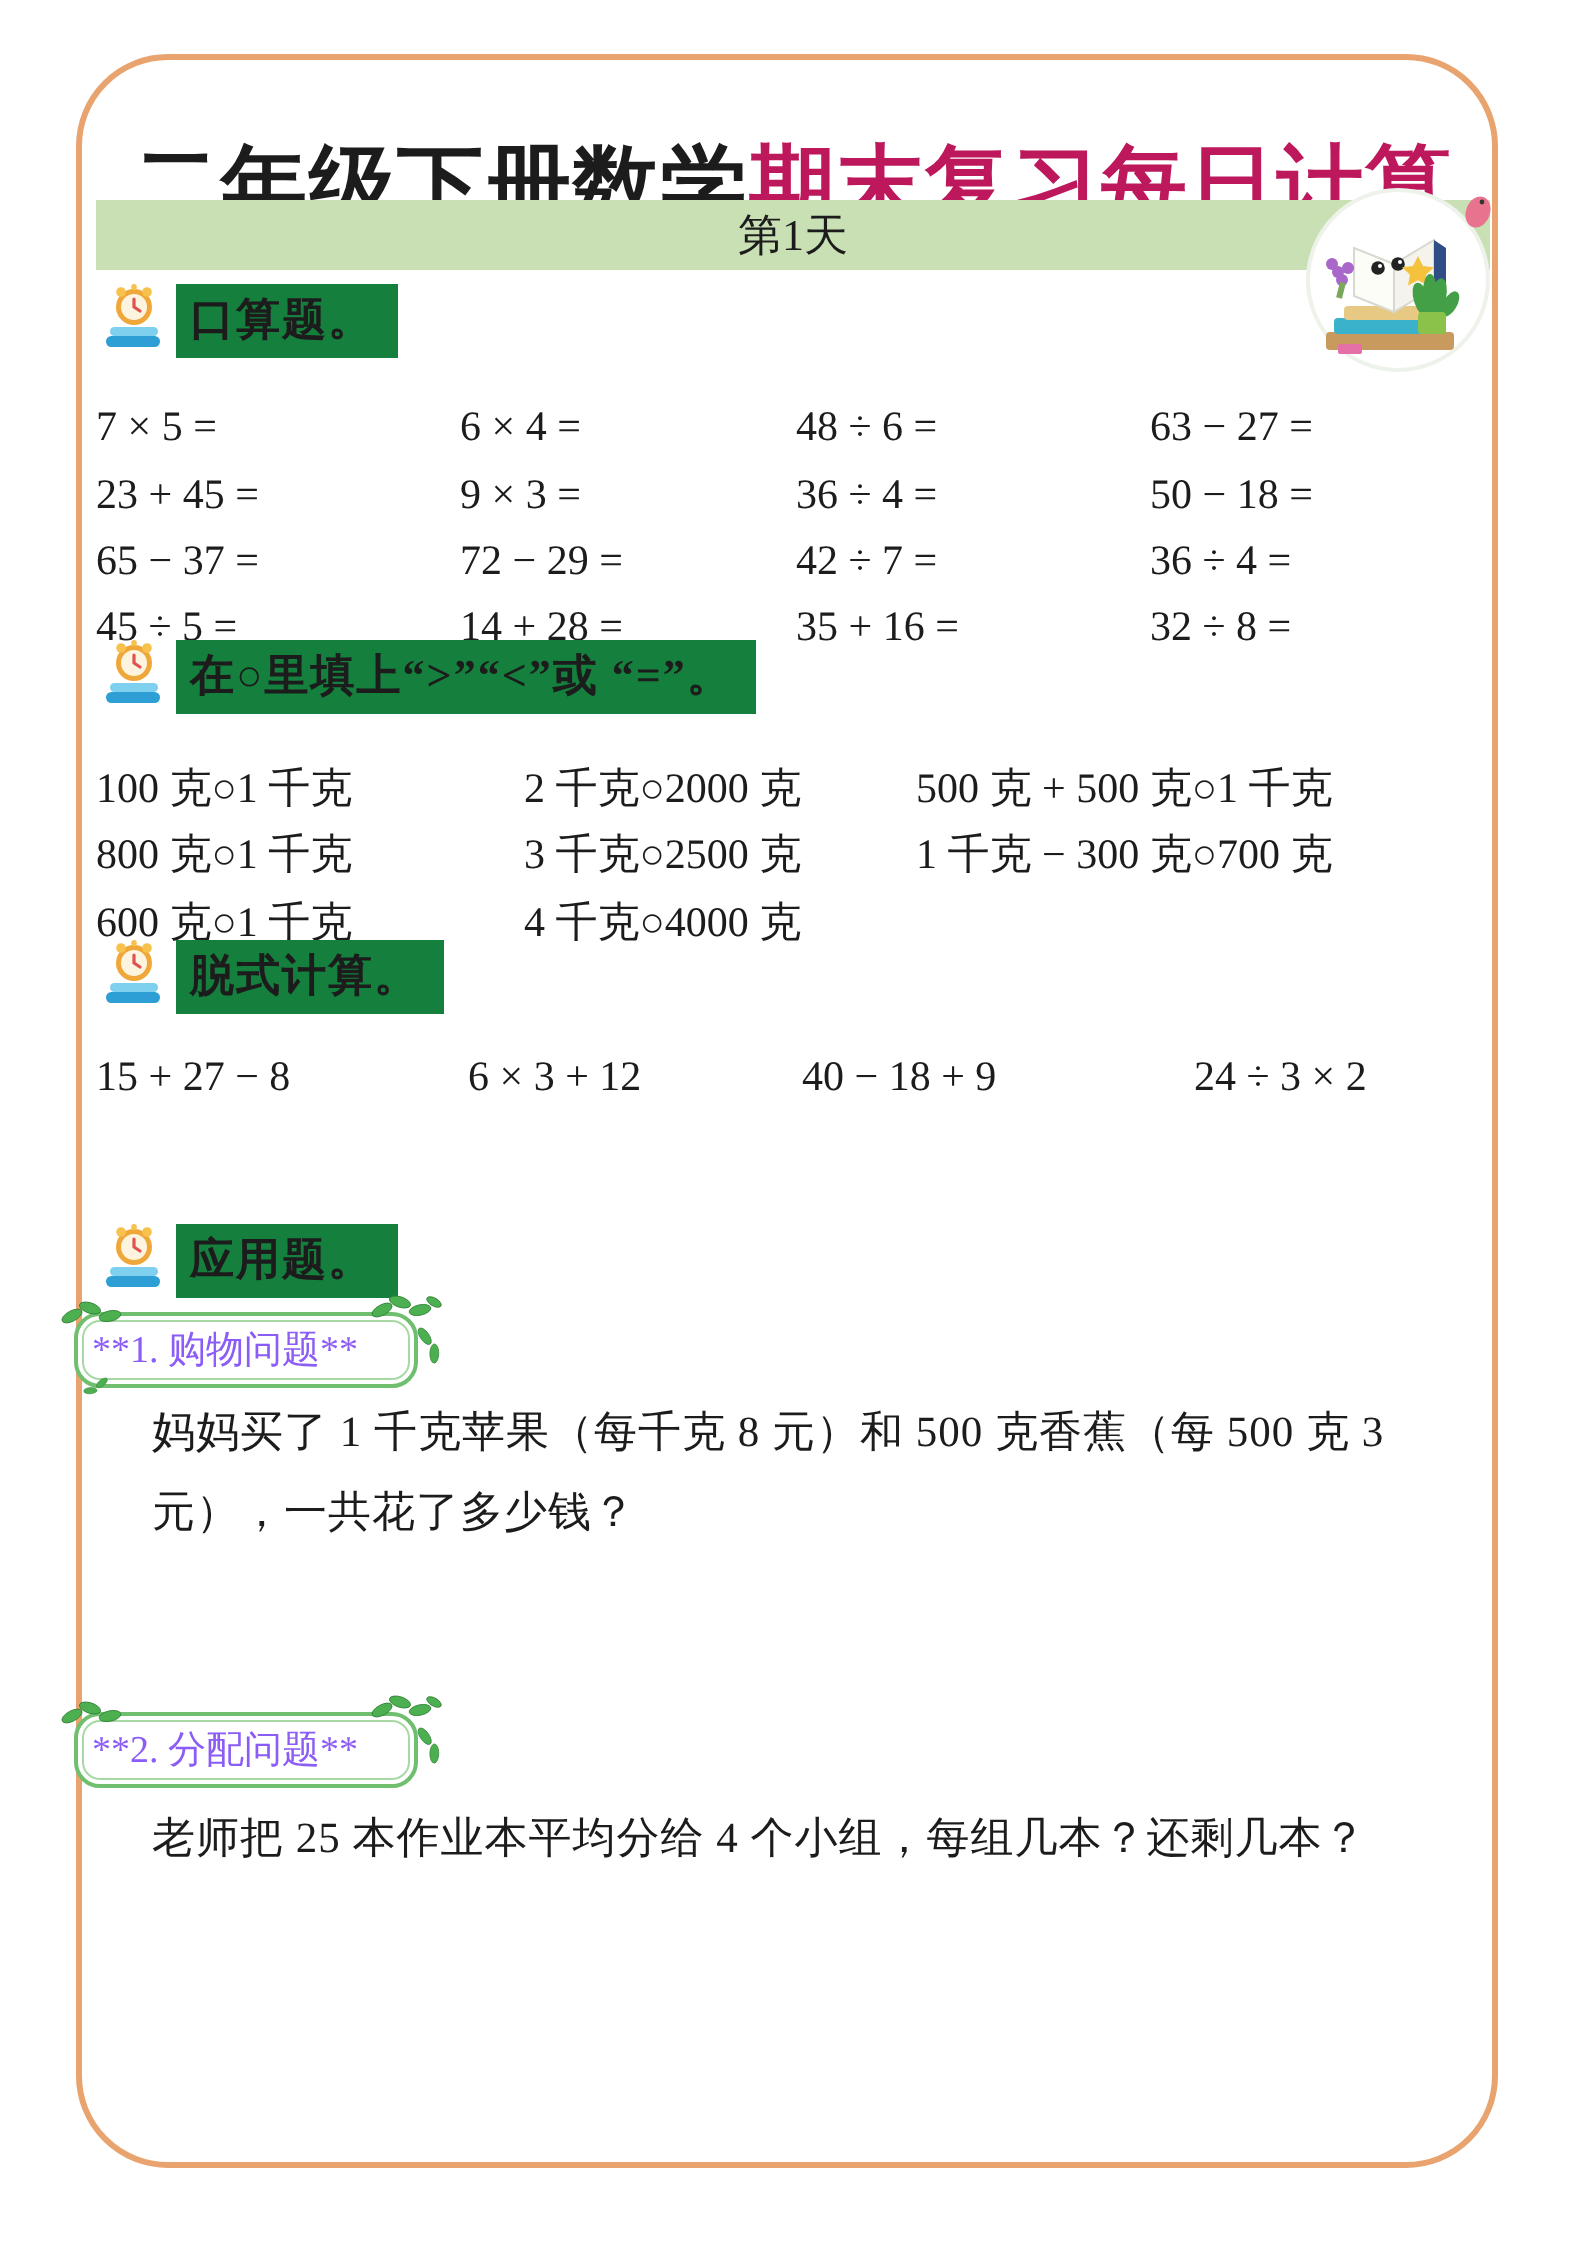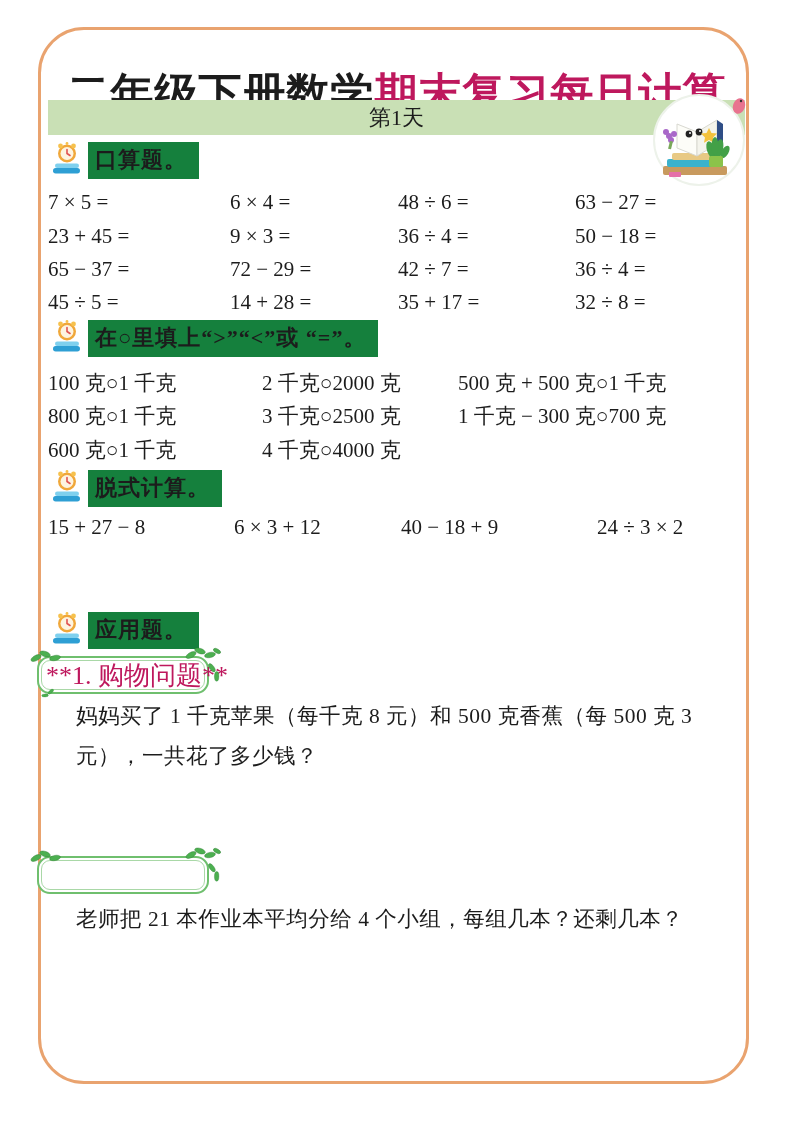--- a/index.html
+++ b/index.html
@@ -23,35 +23,35 @@
     font-size:22px;font-weight:400;
   }
   .mascot{position:absolute;left:638px;top:94px;width:122px;height:96px;z-index:5;}
   .section-header{
     position:absolute;display:flex;align-items:center;gap:6px;
   }
   .section-header .hl{
     background:#15803d;padding:3px 12px 4px 7px;font-size:22px;font-weight:700;
     letter-spacing:1px;
   }
-  .grid{position:absolute;display:grid;font-size:21px;}
+  .grid{position:absolute;display:grid;font-size:21px;margin-top:11px;}
   .grid .cell{display:flex;align-items:center;white-space:nowrap;}
   .oral-grid{left:48px;top:186px;width:664px;grid-template-columns:182px 168px 177px 1fr;grid-auto-rows:33.4px;}
   .compare-grid{left:48px;top:366px;width:668px;grid-template-columns:214px 196px 1fr;grid-auto-rows:33.5px;}
   .step-grid{left:48px;top:510px;width:668px;grid-template-columns:186px 167px 196px 1fr;grid-auto-rows:34px;}
   .applied-box{
     position:absolute;width:172px;height:38px;box-sizing:border-box;
     border:2px solid #6FBF6E;border-radius:13px;background:#fff;
     display:flex;align-items:center;
   }
   .applied-box .inner{
     position:absolute;inset:2px;border:1px solid #A9D8A7;border-radius:9px;pointer-events:none;
   }
   .applied-box .label{
-    position:relative;z-index:2;font-size:26px;color:#be185d;padding-left:7px;white-space:nowrap;
+    position:relative;z-index:2;font-size:19px;color:#8b5cf6;padding-left:7px;white-space:nowrap;
   }
   .vine{position:absolute;z-index:3;}
   .vine.tl{left:-9px;top:-10px;}
   .vine.tr{right:-14px;top:-13px;}
   .vine.r{right:-20px;top:8px;transform:rotate(75deg);}
   .vine.bl{left:-7px;bottom:-9px;transform:rotate(160deg) scale(.8);}
   .problem-text{
     position:absolute;left:48px;width:670px;font-size:21.5px;line-height:40px;
     letter-spacing:.5px;
     margin-left:28px;
@@ -132,21 +132,21 @@
   <div class="cell">23 + 45 =</div>
   <div class="cell">9 × 3 =</div>
   <div class="cell">36 ÷ 4 =</div>
   <div class="cell">50 − 18 =</div>
   <div class="cell">65 − 37 =</div>
   <div class="cell">72 − 29 =</div>
   <div class="cell">42 ÷ 7 =</div>
   <div class="cell">36 ÷ 4 =</div>
   <div class="cell">45 ÷ 5 =</div>
   <div class="cell">14 + 28 =</div>
-  <div class="cell">35 + 17 =</div>
+  <div class="cell">35 + 16 =</div>
   <div class="cell">32 ÷ 8 =</div>
 </div>
 
 <div class="section-header" id="header-compare">
   <span>
     <svg viewBox="0 0 30 34" width="30" height="34">
       <rect x="1" y="27" width="27" height="5.5" rx="2.7" fill="#2e9fd4"></rect>
       <rect x="3" y="22.5" width="24" height="4.5" rx="2.2" fill="#7fd0ee"></rect>
       <circle cx="15" cy="12.5" r="9" fill="#f0a73a"></circle>
       <circle cx="15" cy="12.5" r="6.5" fill="#fdf4e0"></circle>
@@ -273,15 +273,16 @@
       </svg>
   </span>
   <span class="vine r">
     <svg viewBox="0 0 36 20" width="30" height="16">
         <g fill="#4caf50" stroke="#2e7d32" stroke-width="0.4">
       <ellipse cx="8" cy="10" rx="6" ry="2.8" transform="rotate(-20 8 10)"></ellipse>
       <ellipse cx="20" cy="7" rx="6" ry="2.8" transform="rotate(16 20 7)"></ellipse>
     </g>
       </svg>
   </span>
-</div>
-
-<div class="problem-text" id="applied-text-2">老师把 21 本作业本平均分给 4 个小组，每组几本？还剩几本？</div>
+  <span class="label">**2. 分配问题**</span>
+</div>
+
+<div class="problem-text" id="applied-text-2">老师把 25 本作业本平均分给 4 个小组，每组几本？还剩几本？</div>
 
 </body></html>

